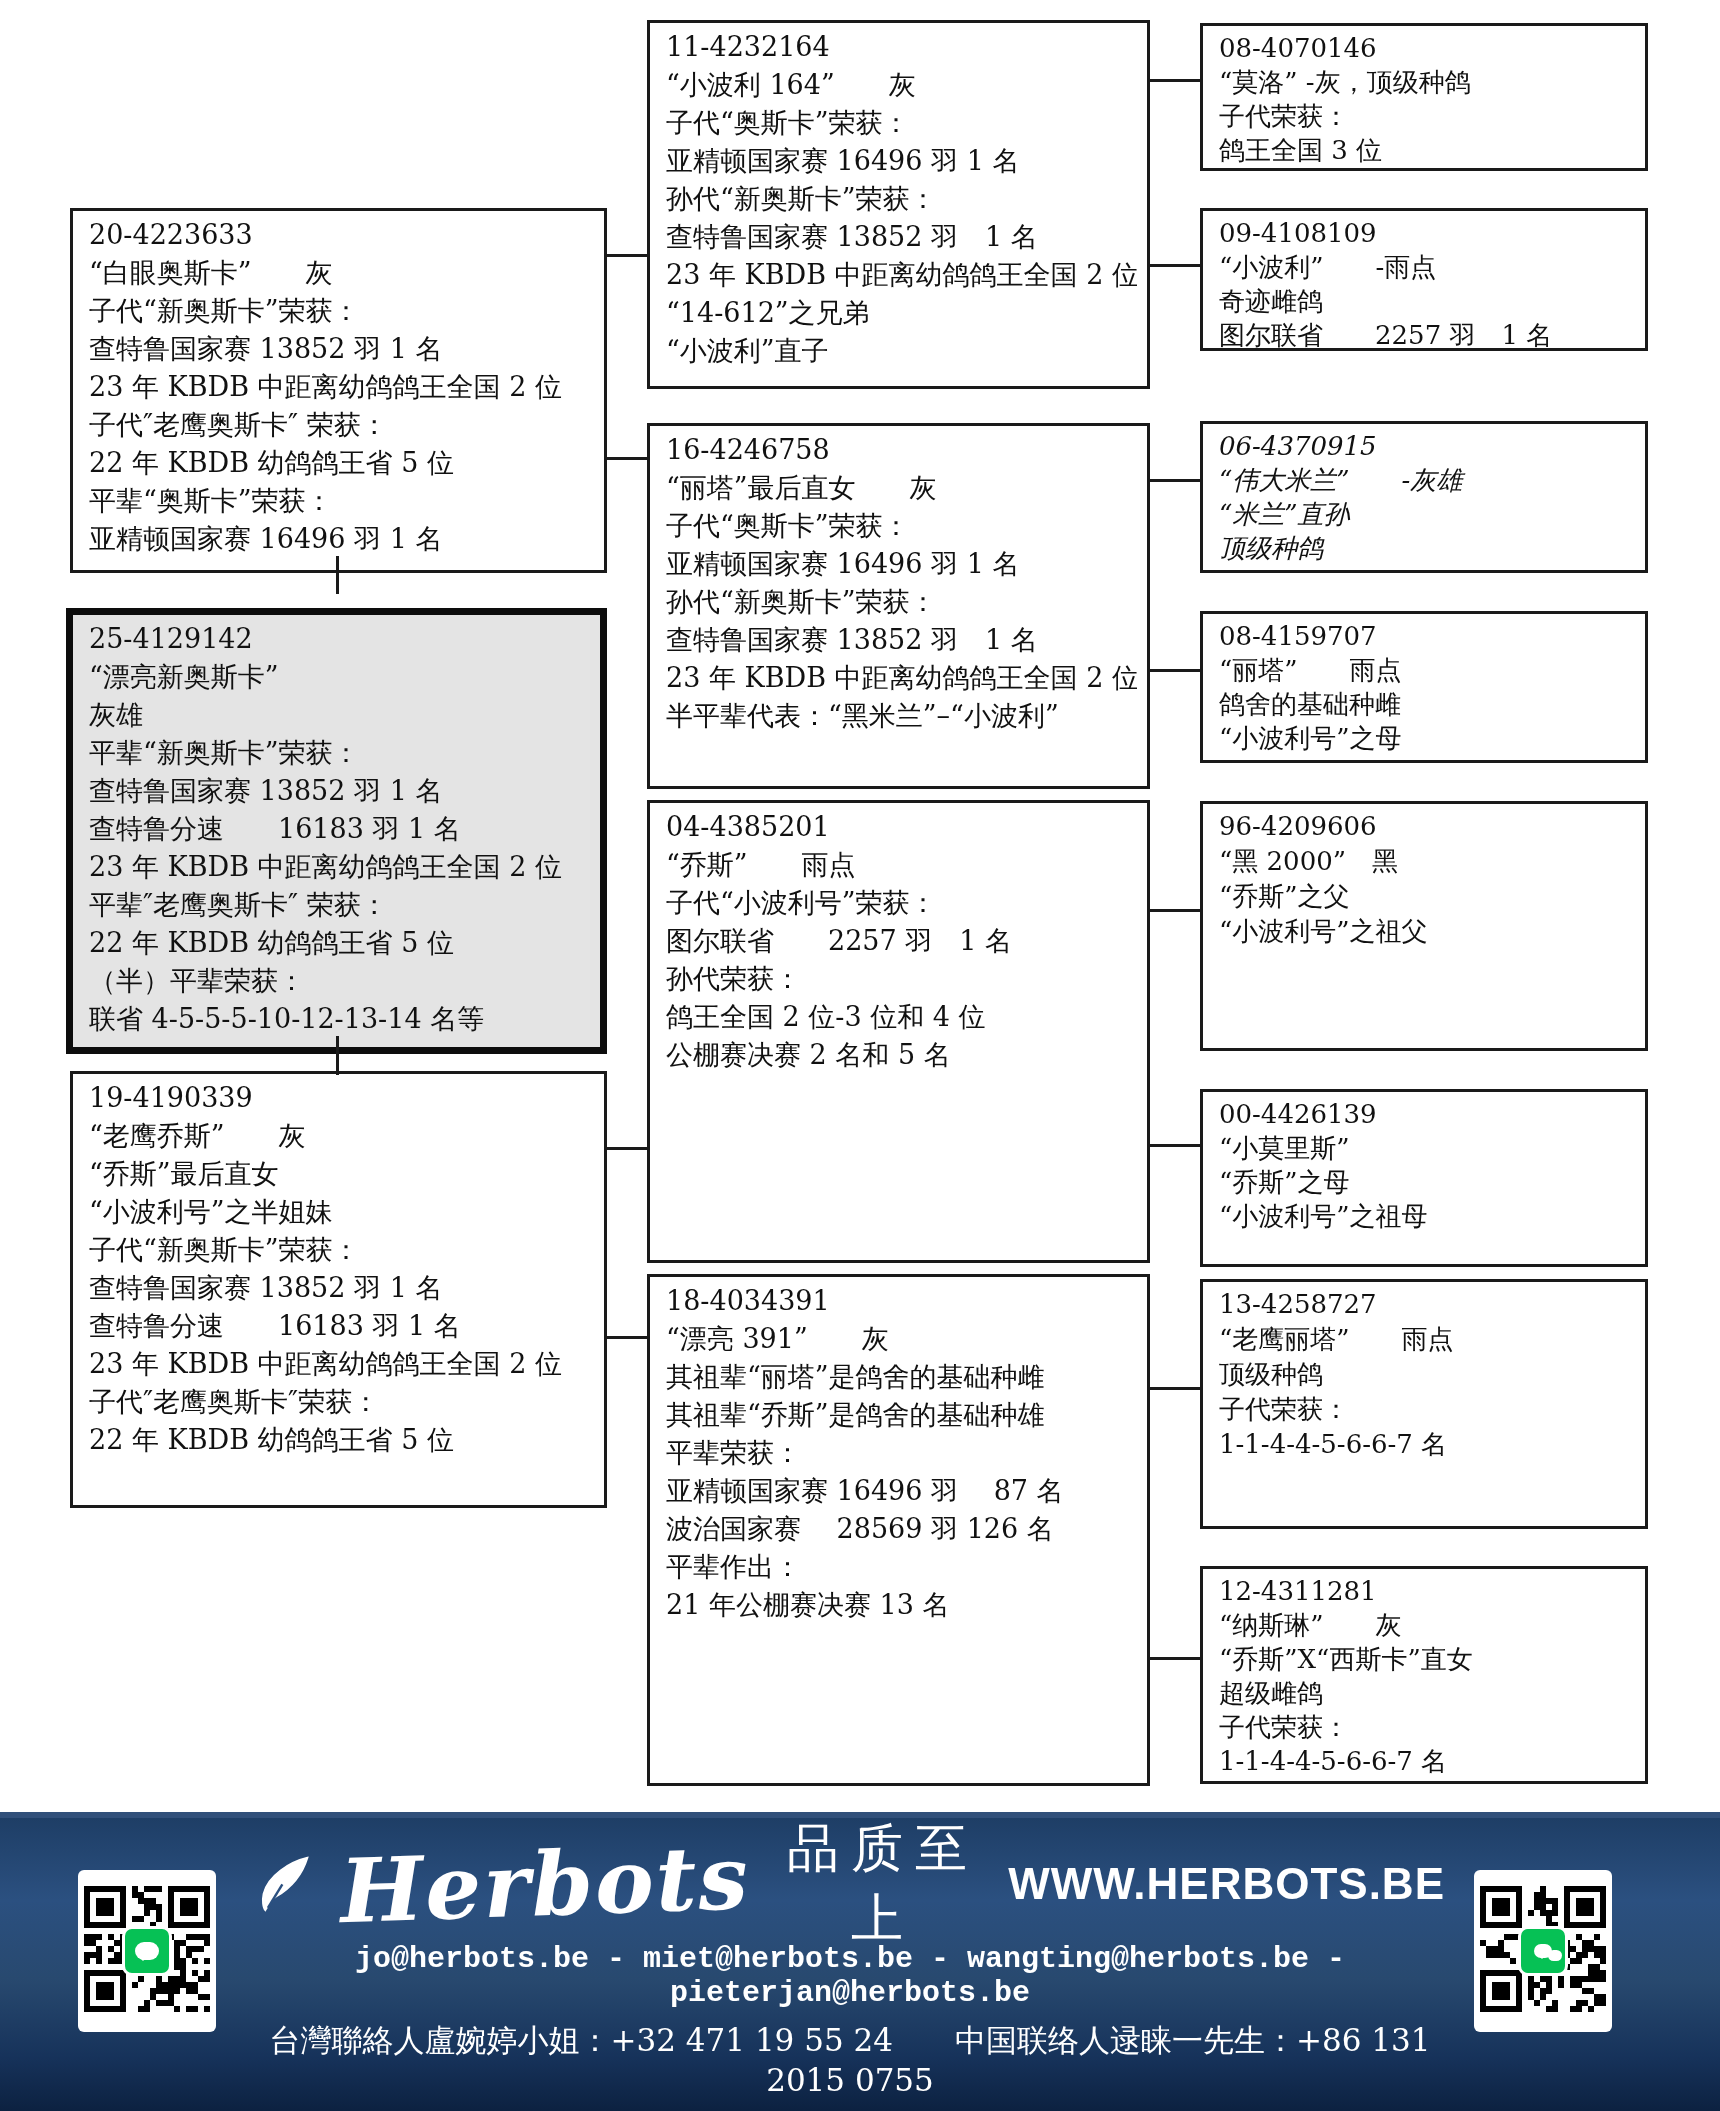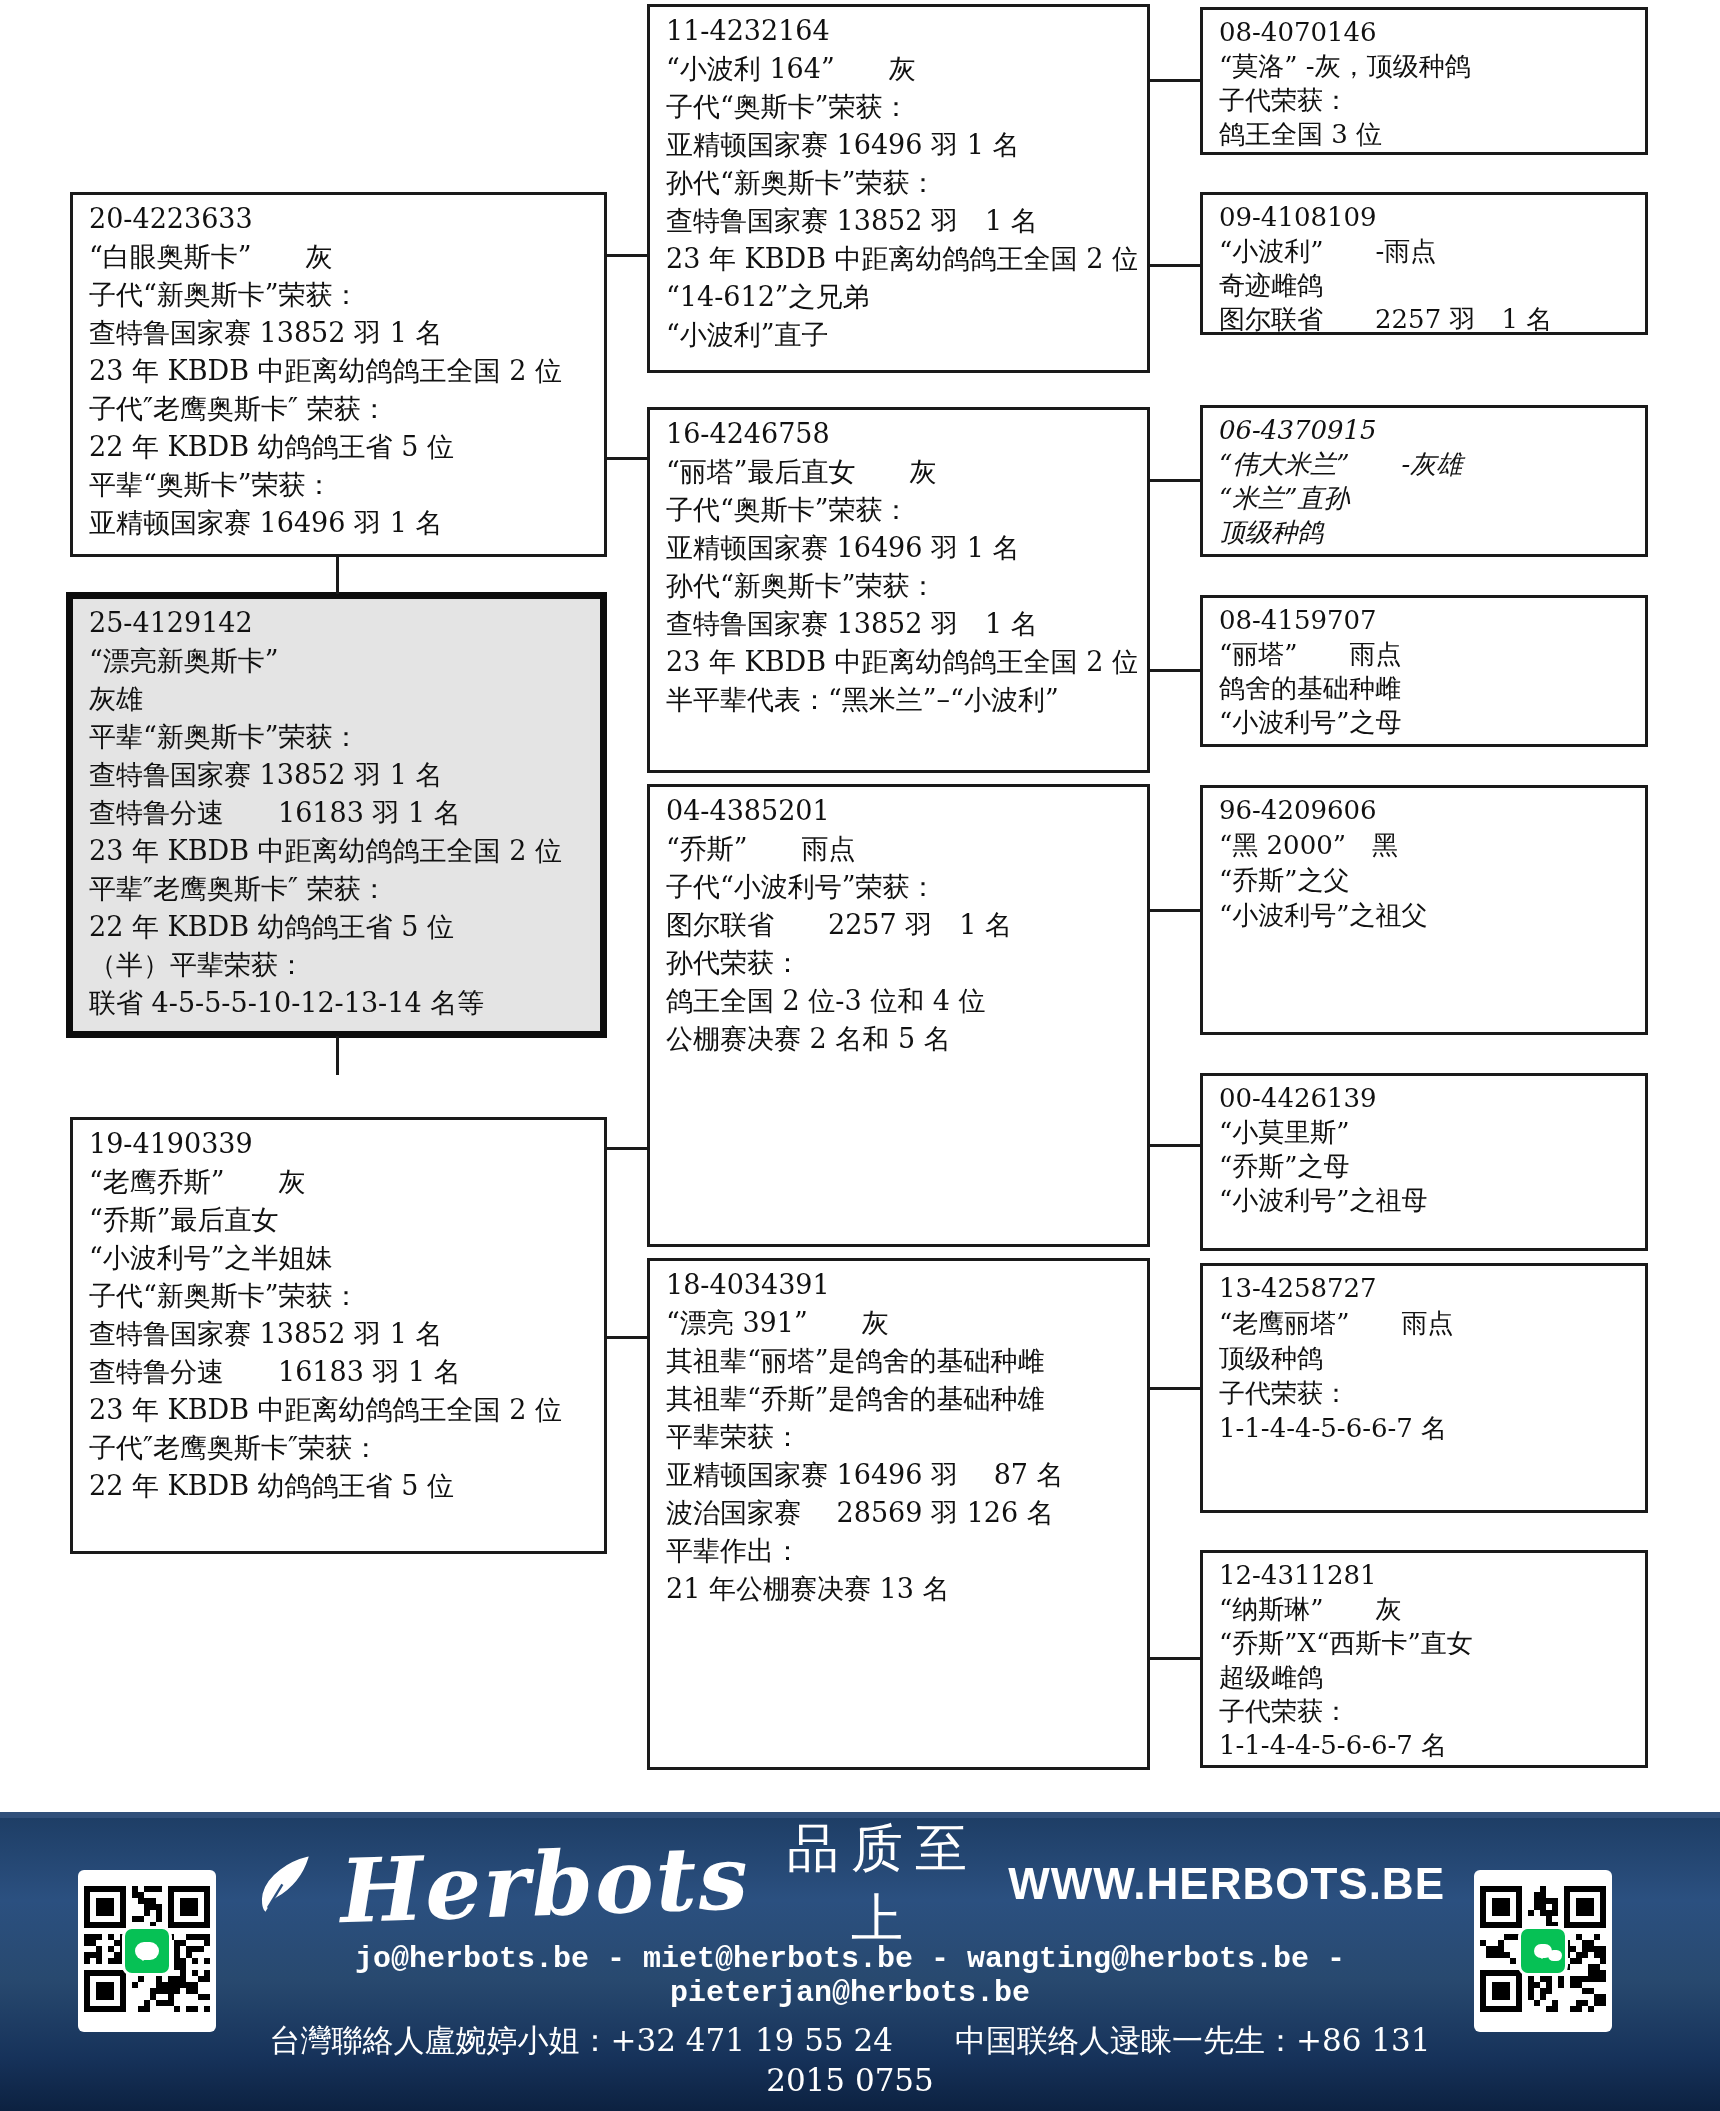--- a/index.html
+++ b/index.html
@@ -1,21 +1,21 @@
 <!DOCTYPE html>
 <html><head>
 <meta charset="utf-8">
 <style>
   html,body{margin:0;padding:0;background:#ffffff;}
   body{width:1720px;height:2111px;position:relative;font-family:"DejaVu Serif","Liberation Serif",serif;color:#111;}
   .stage{position:absolute;inset:0;width:1720px;height:2111px;overflow:hidden;}
 
   
   .box{position:absolute;background:#fff;border:3px solid #1a1a1a;box-sizing:border-box;
-       padding:5px 10px 4px 16px;overflow:hidden;}
+       padding:5px 10px 4px 16px;overflow:hidden;margin-top:16px;}
   .box .ring,.box .line{font-size:27px;line-height:38px;white-space:nowrap;overflow:hidden;}
   .box.subject{background:#e4e4e4;border:7px solid #0d0d0d;}
   .col-right .ring,.col-right .line{font-size:26px;line-height:35px;}
   .box.tight .ring,.box.tight .line{line-height:34px;}
   .box.snug .ring,.box.snug .line{line-height:34px;}
 
   
   .hline{position:absolute;height:3px;background:#1a1a1a;}
   .vline{position:absolute;width:3px;background:#1a1a1a;}
 
@@ -73,21 +73,21 @@
         <div class="line">查特鲁国家赛  13852 羽 1 名</div>
         <div class="line">查特鲁分速　　16183 羽 1 名</div>
         <div class="line">23 年 KBDB 中距离幼鸽鸽王全国 2 位</div>
         <div class="line">平辈″老鹰奥斯卡″ 荣获：</div>
         <div class="line">22 年 KBDB 幼鸽鸽王省 5 位</div>
         <div class="line">（半）平辈荣获：</div>
         <div class="line">联省 4-5-5-5-10-12-13-14 名等</div>
       </div>
   </div>
 
-  <div class="box" style="left:70px;top:1117px;width:537px;height:437px;">
+  <div class="box" style="left:70px;top:1055px;width:537px;height:437px;">
     <div class="ring">19-4190339</div>
     <div>
         <div class="line">“老鹰乔斯”　　灰</div>
         <div class="line">“乔斯”最后直女</div>
         <div class="line">“小波利号”之半姐妹</div>
         <div class="line">子代“新奥斯卡”荣获：</div>
         <div class="line">查特鲁国家赛  13852 羽 1 名</div>
         <div class="line">查特鲁分速　　16183 羽 1 名</div>
         <div class="line">23 年 KBDB 中距离幼鸽鸽王全国 2 位</div>
         <div class="line">子代″老鹰奥斯卡″荣获：</div>

